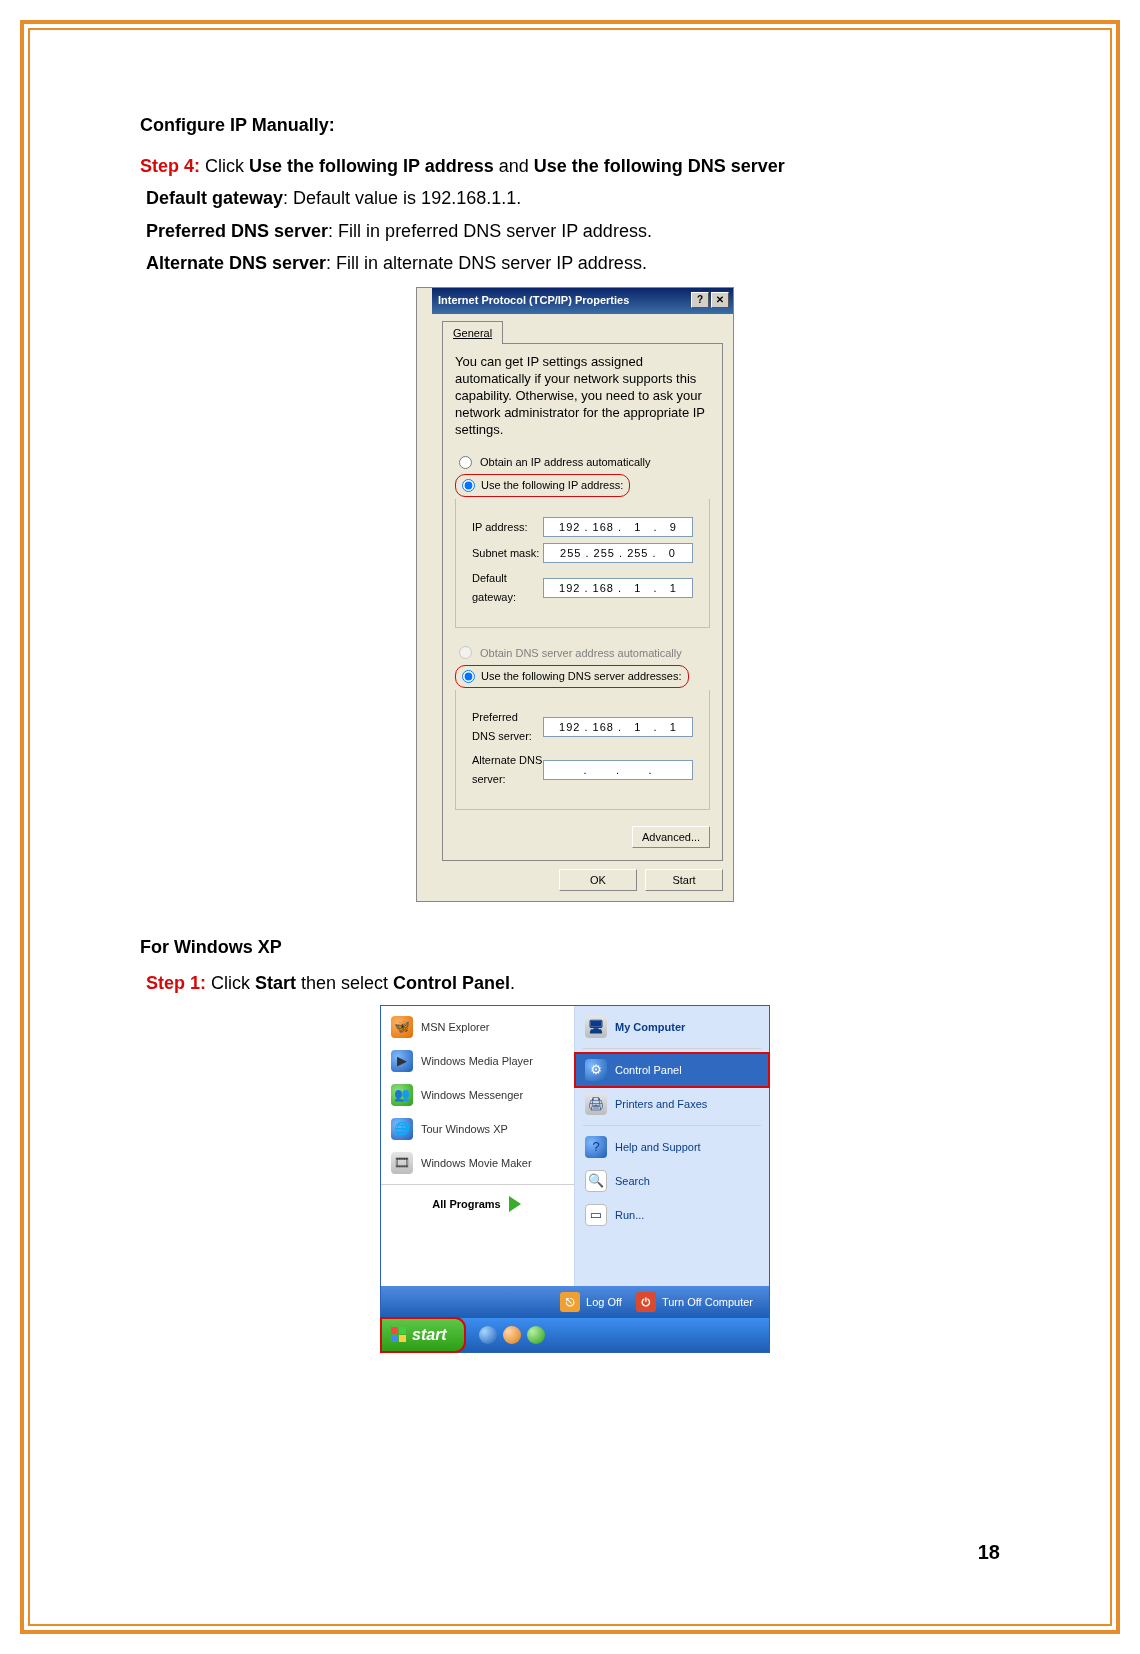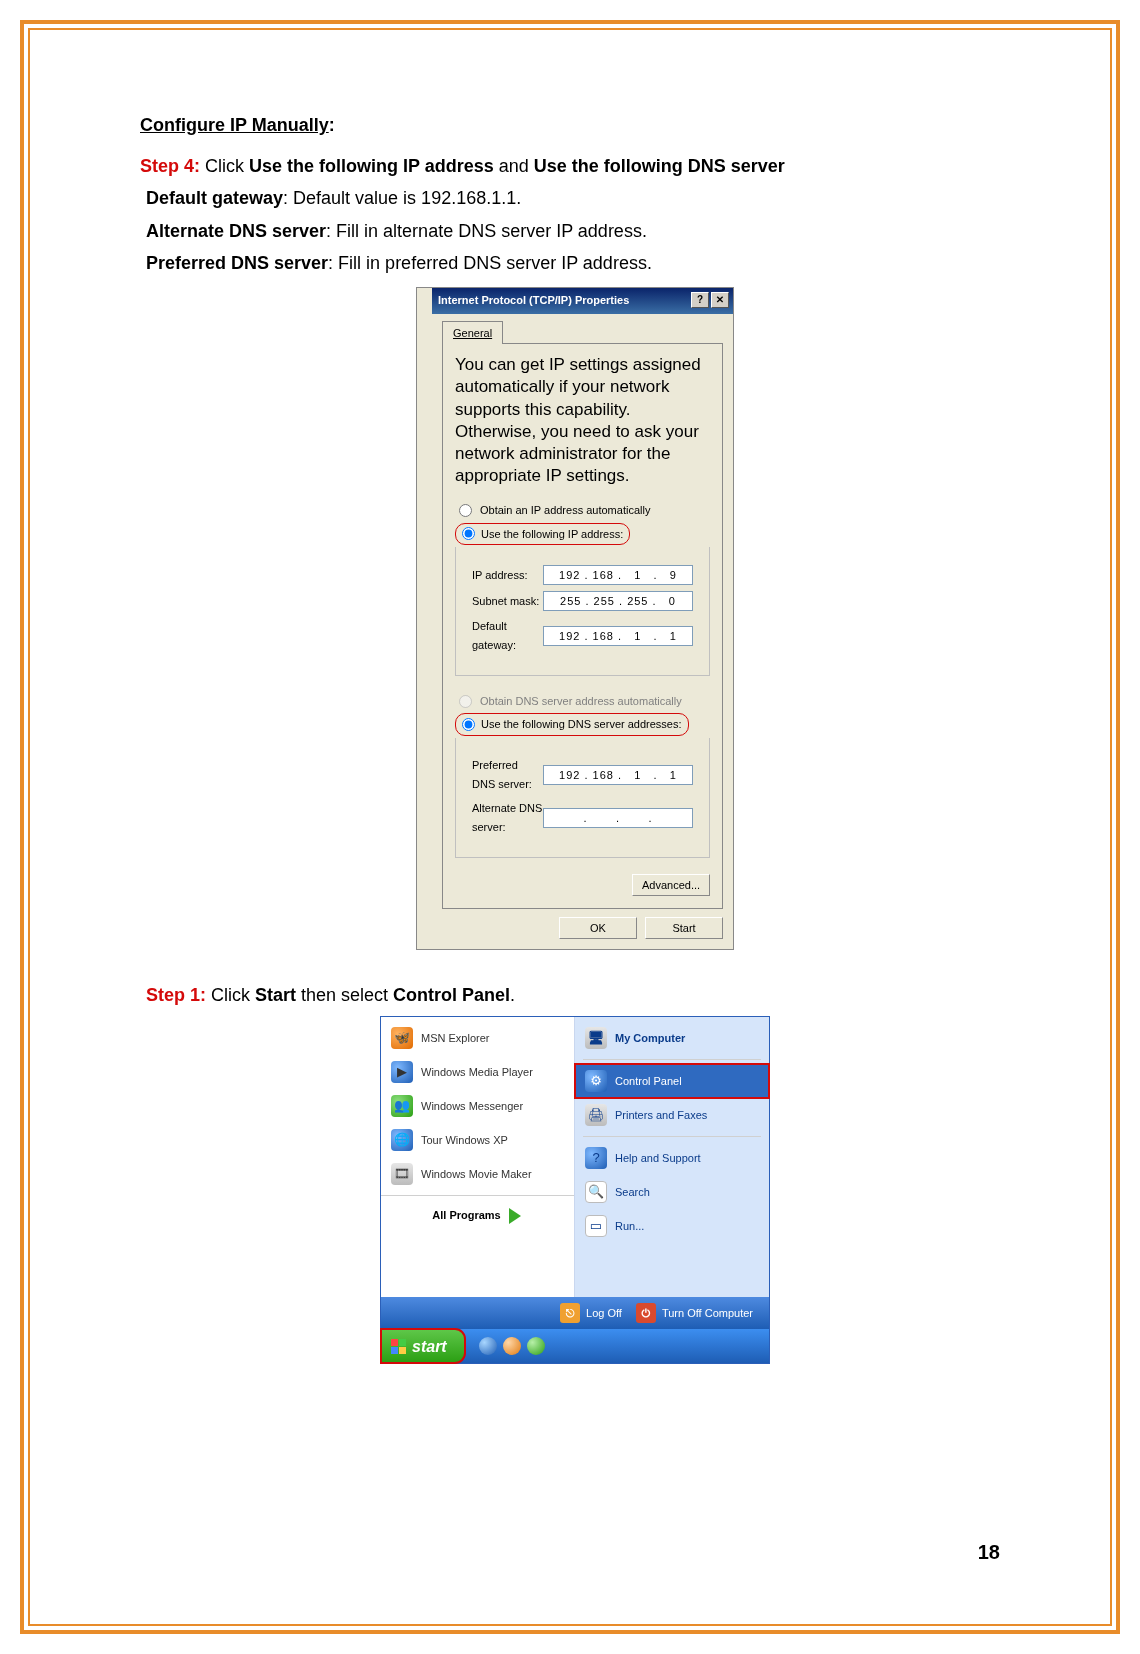--- a/index.html
+++ b/index.html
@@ -21,21 +21,21 @@
     border: 2px solid #e88c2a;
     position: relative;
   }
   .content {
     position: absolute;
     top: 80px; left: 110px; right: 100px;
     font-size: 18px;
     color: #000;
     line-height: 1.7;
   }
-  .u { text-decoration: underline; }
+  .u { }
   .b { font-weight: bold; }
   .red { color: #d40a0a; font-weight: bold; }
   .indent { margin-left: 60px; }
   .para { margin-bottom: 2px; }
   .page-num {
     position: absolute;
     bottom: 60px; right: 110px;
     font-weight: bold;
     font-size: 20px;
   }
@@ -83,21 +83,21 @@
     position: relative;
     top: 1px;
     z-index: 2;
     text-decoration: underline;
   }
   .tab-panel {
     border: 1px solid #888;
     padding: 10px 12px 12px 12px;
     background: #ece9d8;
   }
-  .desc { font-size: 17px; margin-bottom: 14px; line-height: 1.3; }
+  .desc { font-size: 13px; margin-bottom: 14px; line-height: 1.3; }
   .radio-row { display: flex; align-items: center; gap: 6px; margin: 3px 0; font-size: 11px; }
   .radio-row.disabled { color: #808080; }
   .radio-row input[type=radio] { margin: 0 2px 0 4px; }
   .circled { border: 1px solid #d40a0a; border-radius: 10px; padding: 1px 6px 1px 2px; display: inline-flex; align-items: center; gap: 4px; }
   .group {
     border: 1px solid #c0c0c0;
     border-top: none;
     padding: 12px 16px 14px 16px;
     margin-top: -1px;
     margin-bottom: 16px;
@@ -266,24 +266,24 @@
     </p>
 
     <p class="para" style="margin-top:10px;">
       <span class="red">Step 4:</span><span> Click </span><span class="b">Use the following IP address</span><span> and </span><span class="b">Use the following DNS server</span>
     </p>
 
     <p class="para" style="margin-left:6px;">
       <span class="b">Default gateway</span><span>: Default value is 192.168.1.1.</span>
     </p>
     <p class="para" style="margin-left:6px;">
+      <span class="b">Preferred DNS server</span><span>: Fill in preferred DNS server IP address.</span>
+    </p>
+    <p class="para" style="margin-left:6px;">
       <span class="b">Alternate DNS server</span><span>: Fill in alternate DNS server IP address.</span>
-    </p>
-    <p class="para" style="margin-left:6px;">
-      <span class="b">Preferred DNS server</span><span>: Fill in preferred DNS server IP address.</span>
     </p>
 
     <div class="tcp-dialog">
       <div class="titlebar">
         <span>Internet Protocol (TCP/IP) Properties</span>
         <span class="titlebar-buttons">
           <span class="tb-btn">?</span>
           <span class="tb-btn">✕</span>
         </span>
       </div>
@@ -342,20 +342,23 @@
             <button class="win-btn">Advanced...</button>
           </div>
         </div>
         <div class="dlg-buttons">
           <button class="win-btn">OK</button>
           <button class="win-btn">Start</button>
         </div>
       </div>
     </div>
 
+    <p class="para" style="margin-top:20px;">
+      <span class="u b">For Windows XP</span>
+    </p>
     <p class="para" style="margin-left:6px;margin-top:6px;">
       <span class="red">Step 1:</span><span> Click </span><span class="b">Start</span><span> then select </span><span class="b">Control Panel</span><span>.</span>
     </p>
 
     <div class="start-menu">
       <div class="sm-columns">
         <div class="sm-left">
           <div class="sm-item">
             <span class="sm-icon ic-orange">🦋</span>
             <span>MSN Explorer</span>

